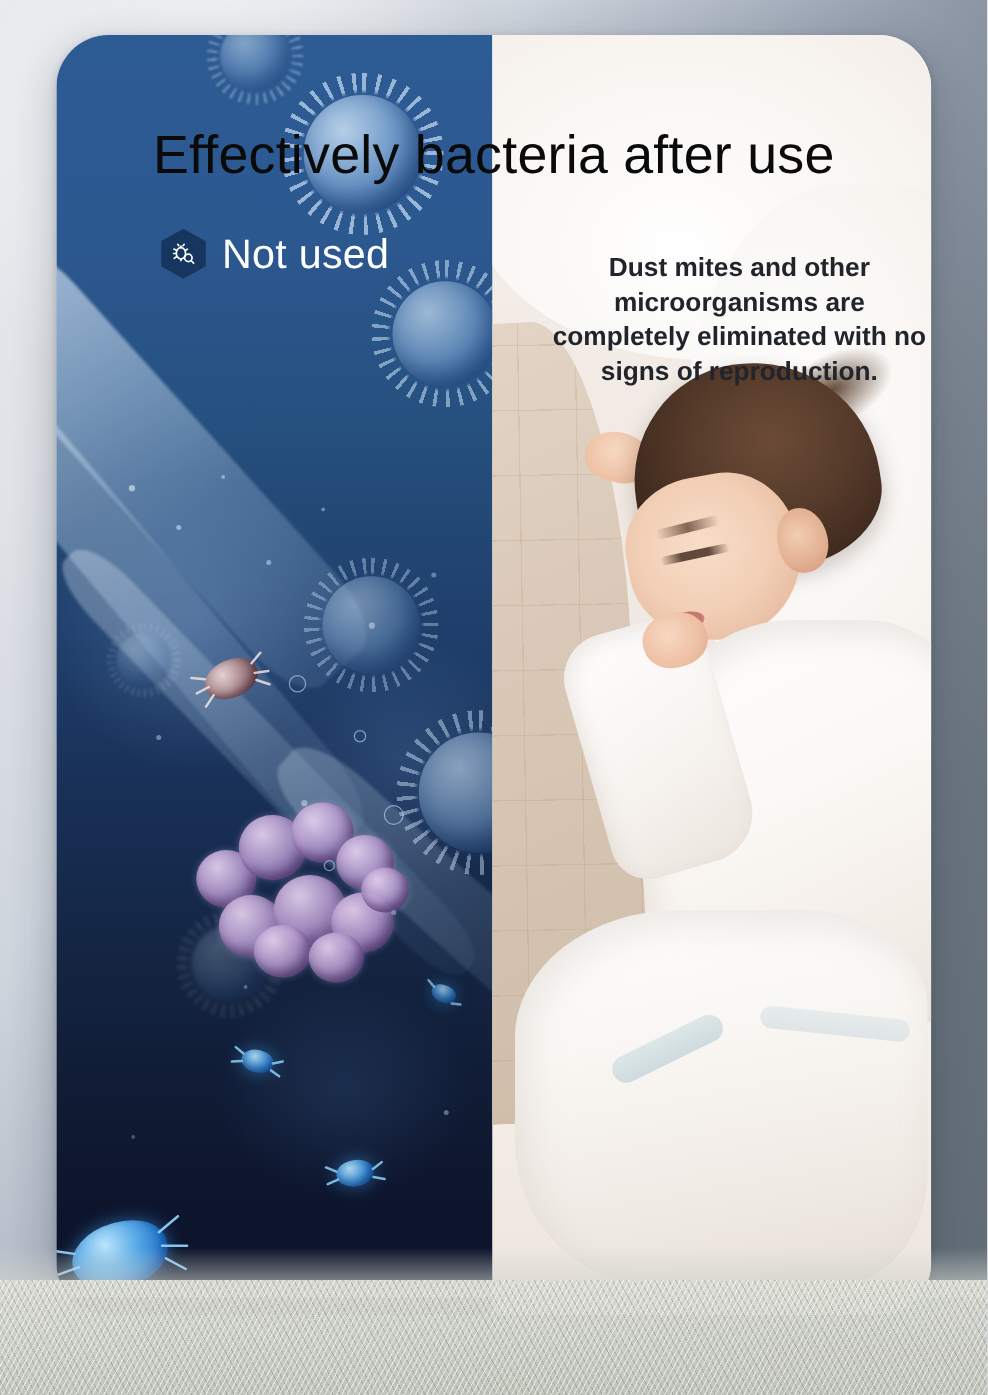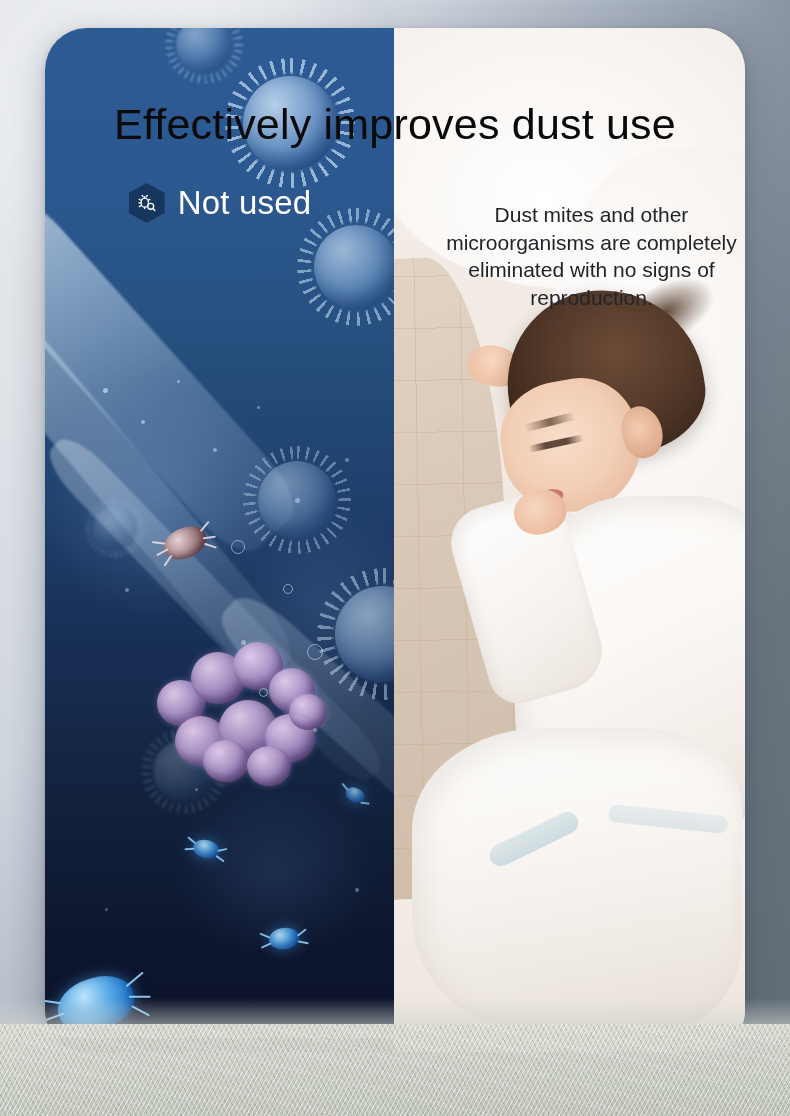--- a/index.html
+++ b/index.html
@@ -333,21 +333,21 @@
 
   .col-body {
     margin-top:18px;
     font-size:21px;
     line-height:1.32;
     text-align:center;
     font-weight:600;
     max-width:320px;
   }
   .col-left  .col-body { color:#ffffff; font-weight:700; text-shadow:0 1px 3px rgba(10,30,60,.45); }
-  .col-right .col-body { color:#22242c; font-weight:400; max-width:312px;margin-left:43px; }
+  .col-right .col-body { color:#22242c; font-weight:700; max-width:312px;margin-left:43px; }
 </style>
 </head>
 <body>
 
 <div id="page">
   <div id="bg-bloom"></div>
 
   <div id="card">
 
     <div class="panel-left">
@@ -476,21 +476,21 @@
       <div class="baby-mouth"></div>
       <div class="baby-body"></div>
       <div class="baby-sleeve"></div>
       <div class="baby-hand"></div>
       <div class="baby-legs"></div>
       <div class="cuff"></div>
       <div class="cuff2"></div>
     </div>
 
     <div id="overlay">
-      <div id="title">Effectively improves dust use</div>
+      <div id="title">Effectively bacteria after use</div>
 
       <div id="columns">
 
         <div class="col col-left">
           <div class="col-head">
             <span class="hex">
               <svg width="21" height="21" viewBox="0 0 24 24" fill="none" stroke="#ffffff" stroke-width="1.5" stroke-linecap="round" stroke-linejoin="round">
                 <ellipse cx="10" cy="11" rx="4.2" ry="5.2"></ellipse>
                 <path d="M10 5.8V4.3"></path>
                 <path d="M8.1 4.2 7 2.8"></path>

